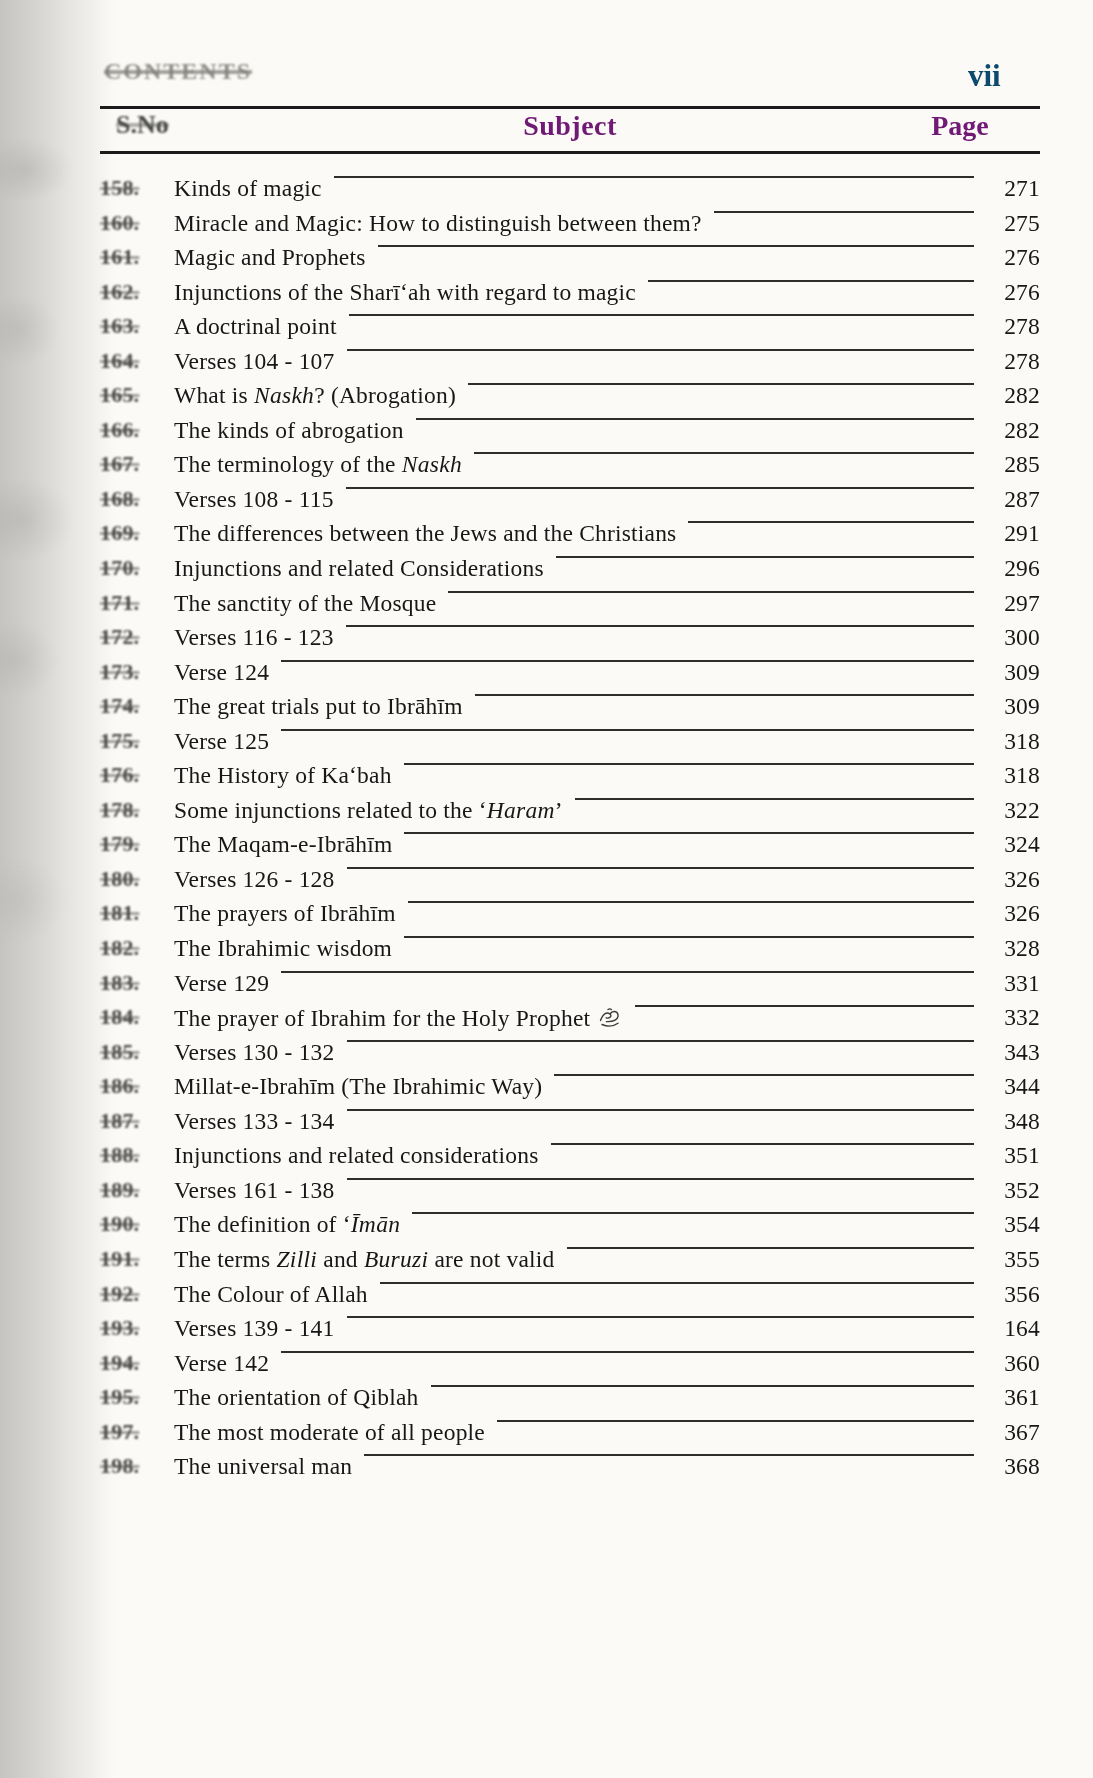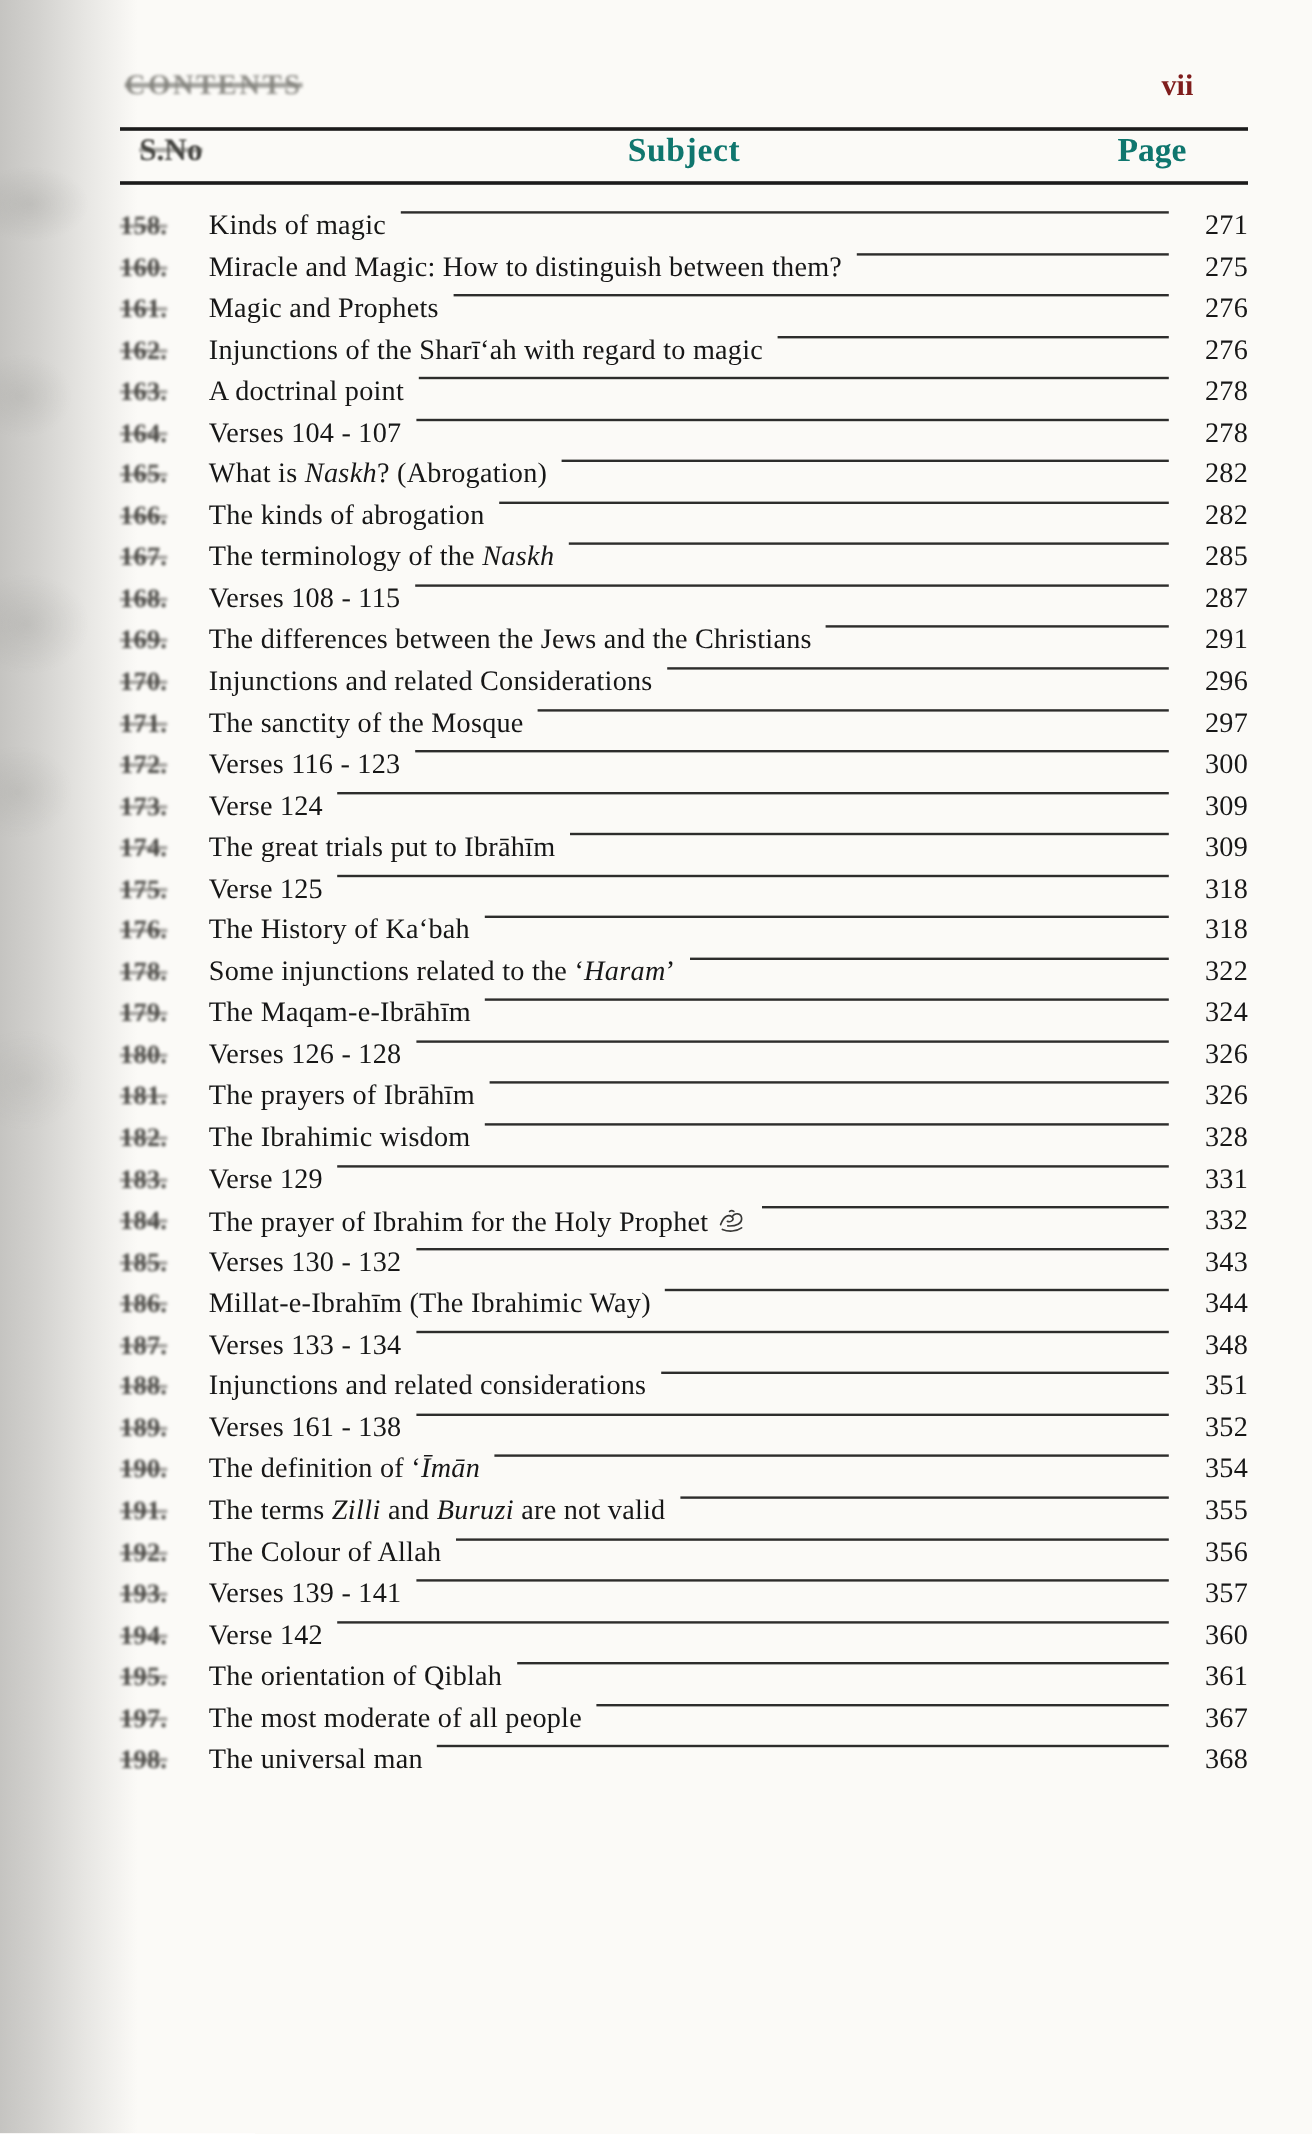--- a/index.html
+++ b/index.html
@@ -24,28 +24,28 @@
       radial-gradient(ellipse 70px 60px at 20px 900px, rgba(130,130,125,.22), rgba(130,130,125,0) 70%);
   }
   .running-header{
     position:absolute;left:104px;top:58px;
     font-size:24px;font-weight:bold;letter-spacing:2px;color:#8f8e89;
     filter:blur(1.3px);
     text-decoration:line-through;
     text-decoration-thickness:4px;
     text-decoration-color:rgba(130,129,124,.75);
   }
-  .folio{position:absolute;left:968px;top:58px;font-size:25px;font-weight:bold;color:#7f1d1d;}
+  .folio{position:absolute;left:968px;top:58px;font-size:31px;font-weight:bold;color:#0c4a6e;}
   .rule{
     position:absolute;left:100px;width:940px;height:3px;background:#1b1b1b;
     box-shadow:0 -5px 0 -2px rgba(27,27,27,.45);
   }
   .rule-top{top:106px;}
   .rule-mid{top:151px;}
-  .col-head{position:absolute;top:110px;font-weight:bold;font-size:28px;color:#0f766e;}
+  .col-head{position:absolute;top:110px;font-weight:bold;font-size:28px;color:#701a75;}
   .col-sno{
     left:116px;font-size:26px;color:#454541;filter:blur(1.1px);
     text-decoration:line-through;text-decoration-thickness:4px;
     text-decoration-color:rgba(80,80,75,.45);
   }
   .col-subject{left:100px;width:940px;text-align:center;letter-spacing:.5px;}
   .col-page{left:880px;width:160px;text-align:center;}
   .rows{position:absolute;left:100px;top:176px;width:940px;}
   .toc-row{
     height:34.55px;display:flex;align-items:flex-start;
@@ -287,21 +287,21 @@
       <div class="toc-row">
     <span class="no">192.</span>
     <span class="title">The Colour of Allah</span>
     <span class="leader"></span>
     <span class="pg">356</span>
   </div>
       <div class="toc-row">
     <span class="no">193.</span>
     <span class="title">Verses 139 - 141</span>
     <span class="leader"></span>
-    <span class="pg">357</span>
+    <span class="pg">164</span>
   </div>
       <div class="toc-row">
     <span class="no">194.</span>
     <span class="title">Verse 142</span>
     <span class="leader"></span>
     <span class="pg">360</span>
   </div>
       <div class="toc-row">
     <span class="no">195.</span>
     <span class="title">The orientation of Qiblah</span>

